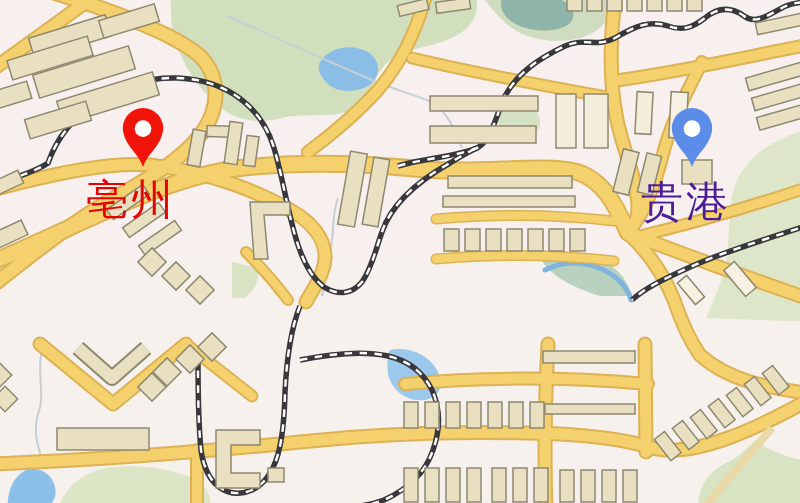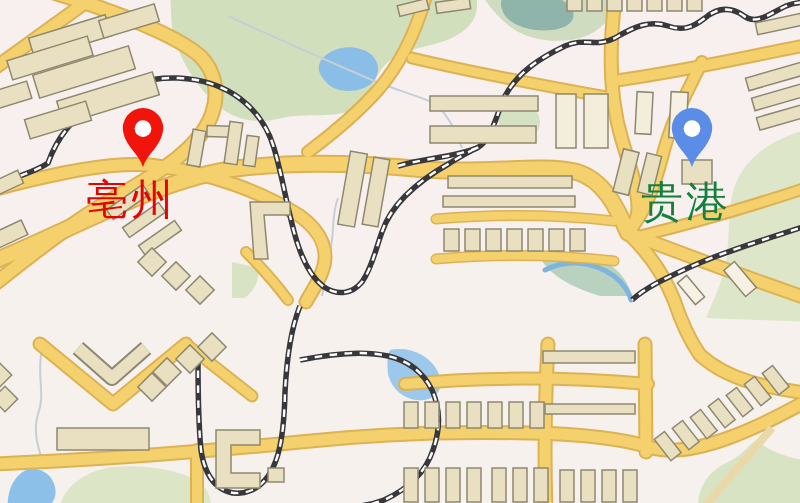--- a/index.html
+++ b/index.html
@@ -251,16 +251,16 @@
   </svg>
 </div>
 <div class="city-label label-origin" style="color: rgb(230, 4, 0);">亳州</div>
 
 <div class="pin pin-destination" style="color: rgb(91, 140, 232);">
   <svg viewBox="0 0 50 66">
     <path d="M25 65 C 21 52 8 45 5 30 A 20.5 20.5 0 1 1 45 30 C 42 45 29 52 25 65 Z" fill="currentColor"></path>
     <circle cx="25" cy="26" r="8.5" fill="#ffffff"></circle>
   </svg>
 </div>
-<div class="city-label label-destination" style="color: #15803d;">贵港</div>
+<div class="city-label label-destination" style="color: #4c1d95;">贵港</div>
 
 
 </div>
 
 </body></html>

